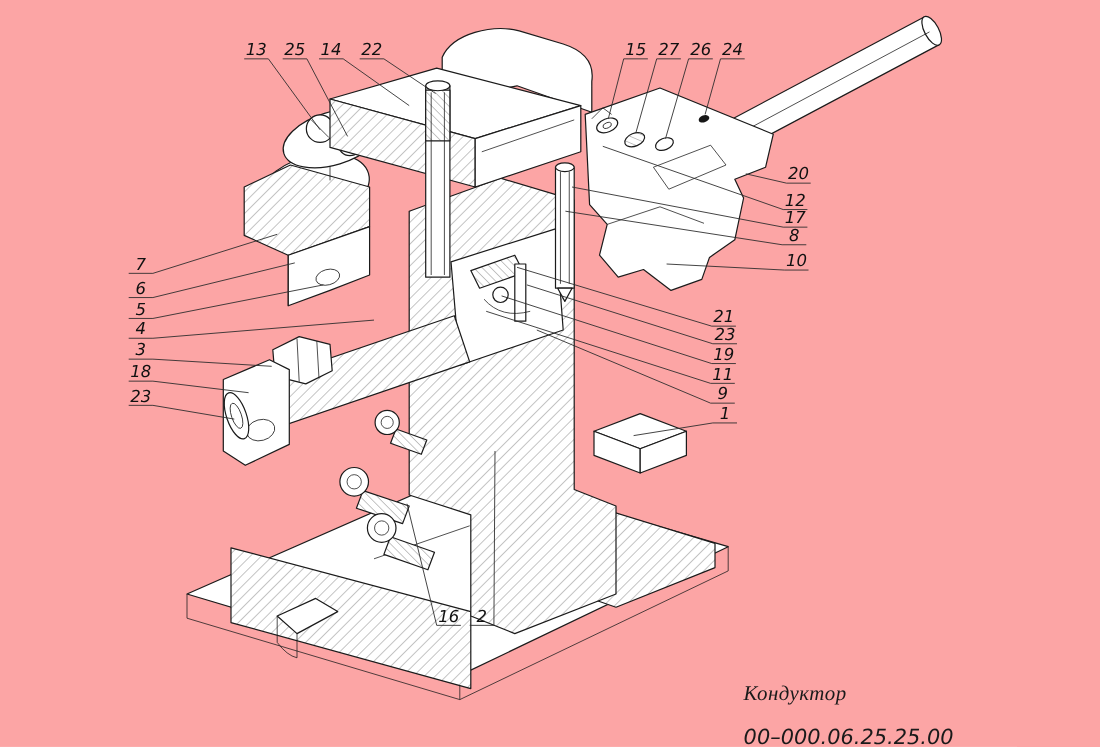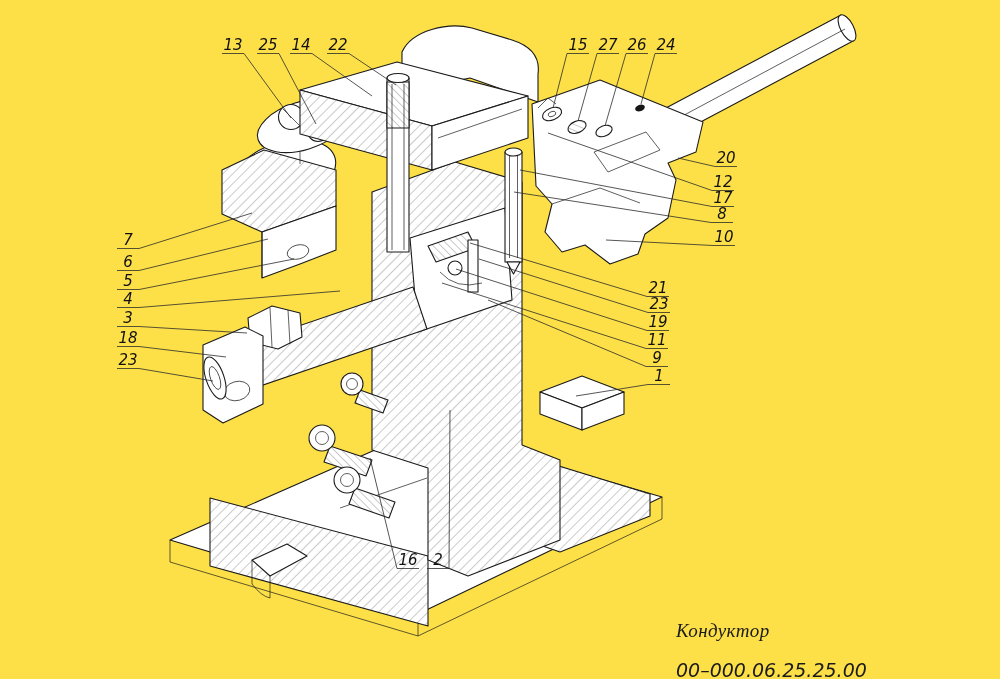--- a/index.html
+++ b/index.html
@@ -1,18 +1,18 @@
 <!DOCTYPE html>
 <html><head>
 <meta charset="utf-8">
 <style>
   * { margin:0; padding:0; box-sizing:border-box; }
   html,body { width:1000px; height:679px; }
   body { font-family:"DejaVu Sans", sans-serif; background:#ffffff; }
-  .sheet { position:relative; width:1000px; height:679px; background:#fde047; overflow:hidden; }
+  .sheet { position:relative; width:1000px; height:679px; background:#fca5a5; overflow:hidden; }
   svg.drawing { position:absolute; left:0; top:0; }
 
   .outline { fill:#ffffff; stroke:#1b1b1b; stroke-width:1.1; stroke-linejoin:round; }
   .thin    { fill:none;    stroke:#1b1b1b; stroke-width:0.7; stroke-linejoin:round; }
   .hatch45  { fill:url(#h45);  stroke:#1b1b1b; stroke-width:1.1; stroke-linejoin:round; }
   .hatch135 { fill:url(#h135); stroke:#1b1b1b; stroke-width:1.1; stroke-linejoin:round; }
 
   .callout-num { font-family:"DejaVu Sans", sans-serif; font-style:italic; font-size:15px; fill:#111111; }
   .leader { stroke:#2b2b2b; stroke-width:0.8; fill:none; }
 

